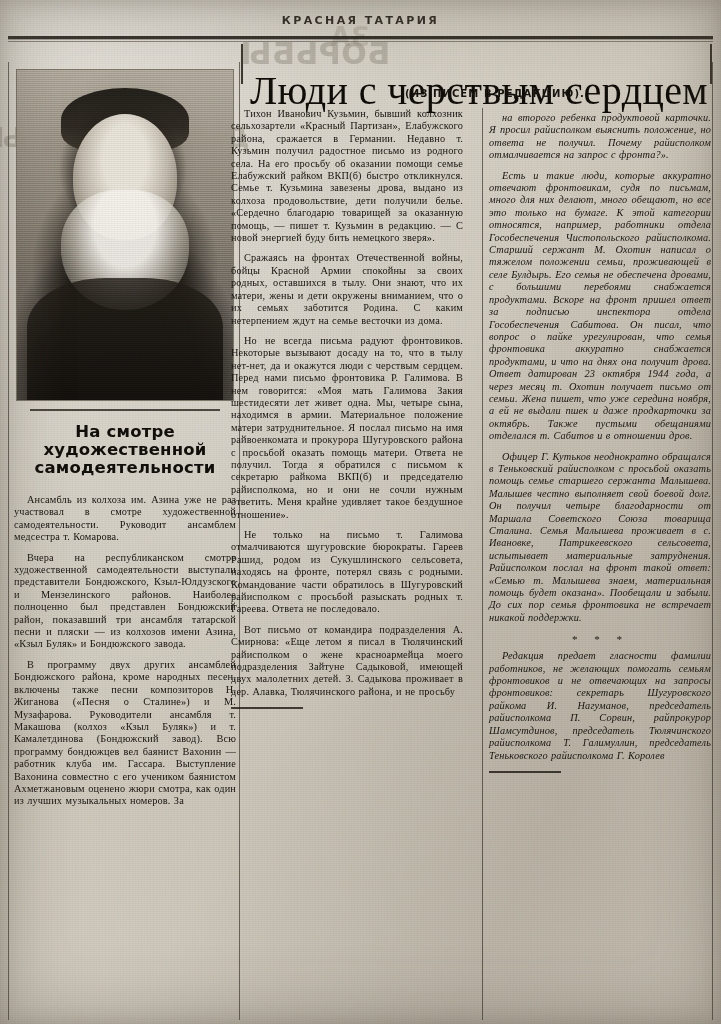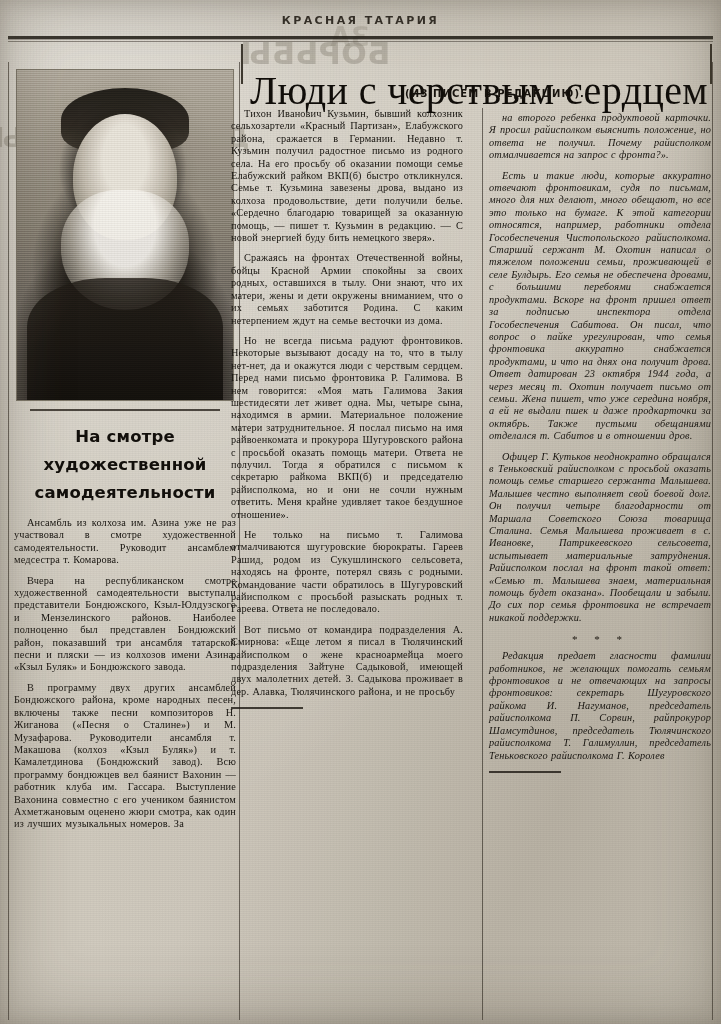--- a/index.html
+++ b/index.html
@@ -136,26 +136,26 @@
   p.body + p.body{margin-top:8px;}
   .caption p.body{font-size:10.1px;line-height:12.3px;}
   .photo-credit{
     text-align:right;font-size:10.2px;line-height:13px;margin-top:2px;
     letter-spacing:.4px;font-weight:bold;color:#181510;
   }
   .caption{margin-top:7px;}
 
   
   #sec-head{
-    margin:12px 0 10px 0;
+    margin:12px 0 17px 0;
     text-align:center;
     font-family:"DejaVu Sans", sans-serif;
     font-weight:bold;
     font-size:16.5px;
-    line-height:28px;
+    line-height:18px;
     letter-spacing:.2px;
     color:#120f0b;
   }
   #sec-rule{
     height:2px;background:#1d1811;opacity:.75;margin:8px 16px 8px 16px;
   }
 
   
   #headline{
     position:absolute;left:246px;top:46px;width:466px;z-index:7;

